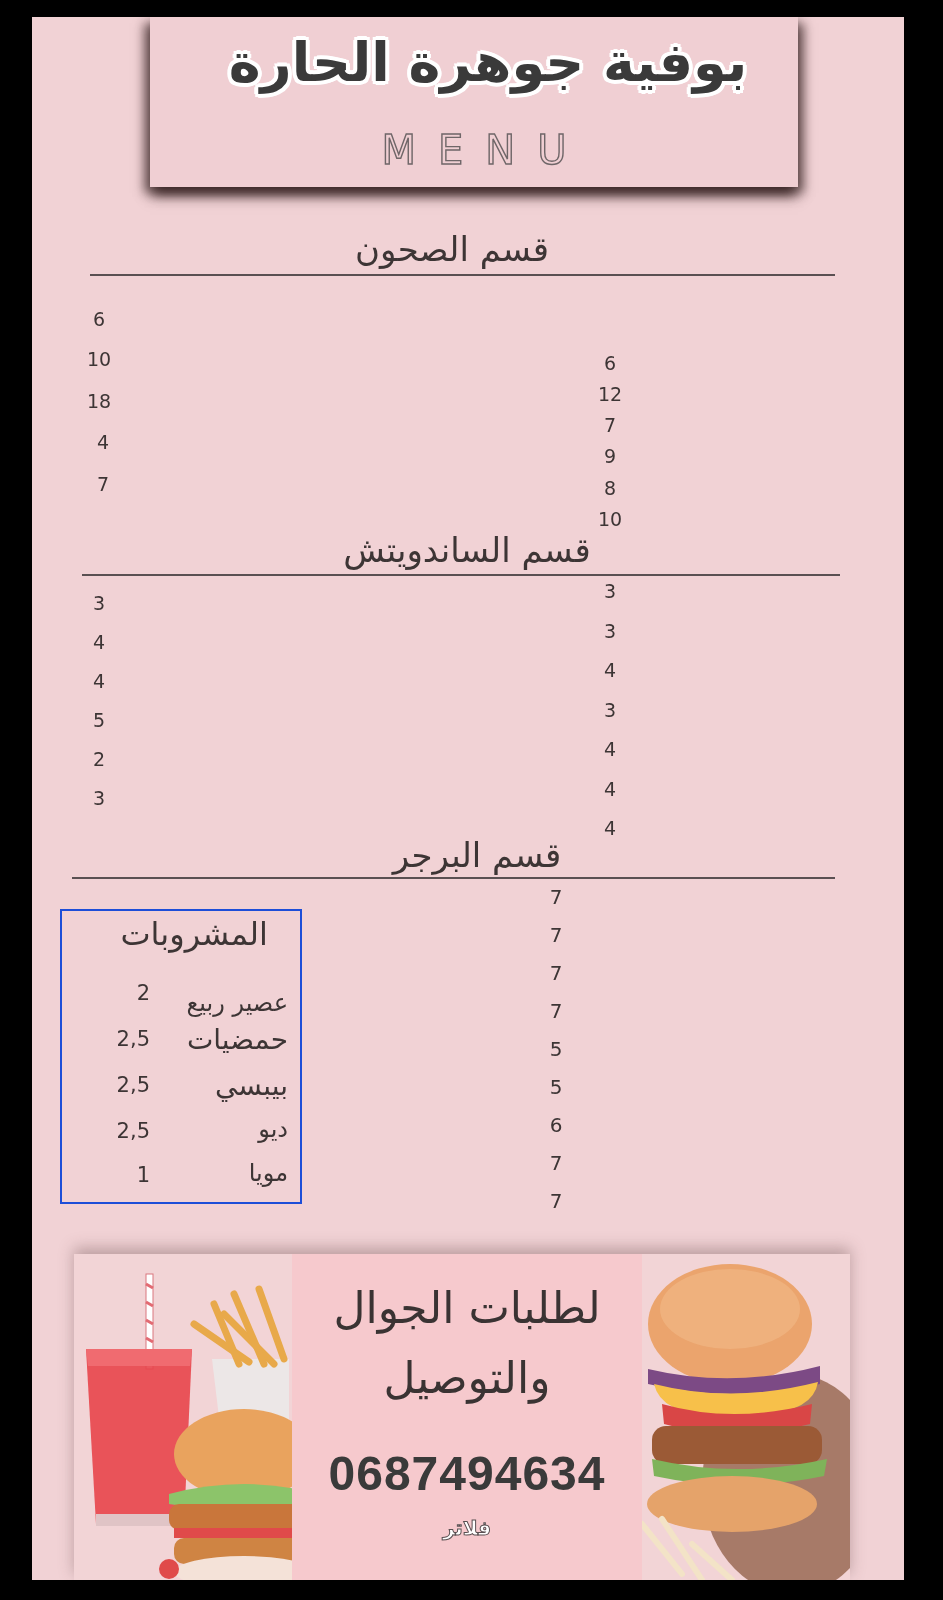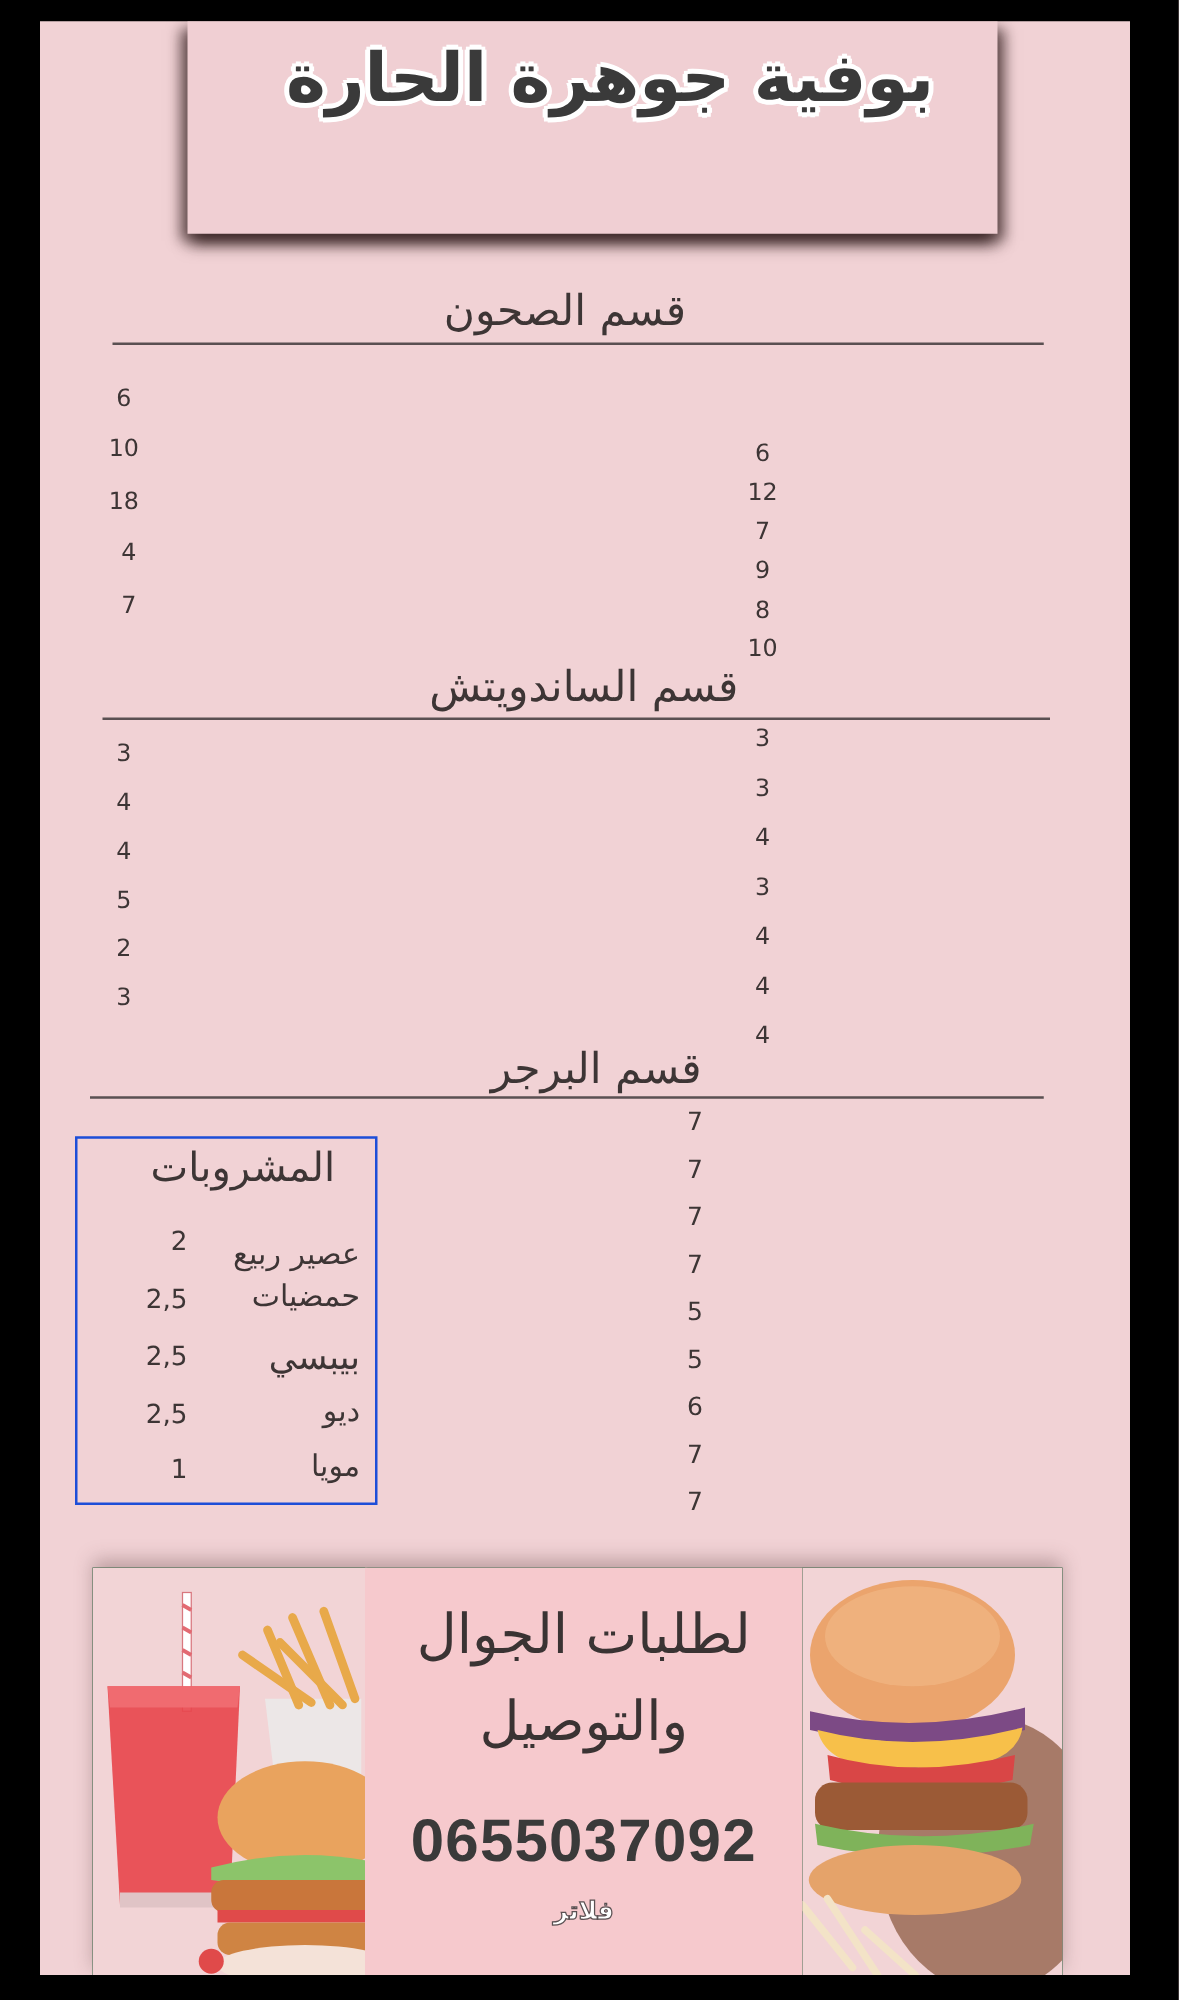--- a/index.html
+++ b/index.html
@@ -54,20 +54,21 @@
   .phone { position: absolute; left: 0; right: 0; text-align: center; font-size: 48px; font-weight: bold; color: #3a3a3a; font-family: "Liberation Sans", sans-serif; letter-spacing: 1px; }
   .sig { position: absolute; left: 0; right: 0; text-align: center; font-size: 20px; font-weight: bold; color: #fff; -webkit-text-stroke: 1px #5a5052; direction: rtl; }
 </style>
 </head>
 <body>
 
 <div class="page">
 
   <div class="title-card">
     <div class="shop-name">بوفية جوهرة الحارة</div>
+    <div class="menu-word">MENU</div>
   </div>
 
   <div class="section-title" style="left:250px; top:212px; width:340px;">قسم الصحون</div>
   <div class="rule" style="left:58px; top:257px; width:745px;"></div>
 
   <div class="col">
     
     
     
     
@@ -165,21 +166,21 @@
     <span style="position:absolute; left:512px; top:1134px; font-size:20px; width:24px; text-align:center;">7</span>
     <span style="position:absolute; left:512px; top:1172px; font-size:20px; width:24px; text-align:center;">7</span>
   </div>
 
   <div class="drinks-box">
     <div class="drinks-title">المشروبات</div>
     <div class="row" style="right:12px; top:78px;justify-content:flex-end;">
         <span class="name" style="font-size:24px;">عصير ربيع</span>
       </div>
     <div class="row" style="right:12px; top:112px;">
-        <span class="name" style="font-size:24px;">حمضيات</span>
+        <span class="name" style="font-size:28px;">حمضيات</span>
       </div>
     <div class="row" style="right:12px; top:158px;">
         <span class="name" style="font-size:28px;">بيبسي</span>
       </div>
     <div class="row" style="right:12px; top:204px;margin-left:32px;">
         <span class="name" style="font-size:24px;">ديو</span>
       </div>
     <div class="row" style="right:12px; top:248px;">
         <span class="name" style="font-size:24px;">مويا</span>
       </div>
@@ -219,21 +220,21 @@
       <rect x="95" y="250" width="150" height="26" rx="10" fill="#c9763b"></rect>
       <path d="M100 274 L240 274 L240 284 L100 284 Z" fill="#e04a4a"></path>
       <rect x="100" y="284" width="140" height="26" rx="10" fill="#cf8443"></rect>
       <ellipse cx="170" cy="318" rx="70" ry="16" fill="#f4e2d8"></ellipse>
       <circle cx="95" cy="315" r="10" fill="#e04a4a"></circle>
     </svg>
 
     <div class="promo-center">
       <div class="promo-line" style="top:28px;">لطلبات الجوال</div>
       <div class="promo-line" style="top:98px;">والتوصيل</div>
-      <div class="phone" style="top:192px;">0655037092</div>
+      <div class="phone" style="top:192px;">0687494634</div>
       <div class="sig" style="top:262px;">فلاتر</div>
     </div>
 
     <svg width="208" height="326" viewBox="0 0 208 326" style="position:absolute; left:568px; top:0;">
       <rect x="0" y="0" width="208" height="326" fill="#f2d4d6"></rect>
       <ellipse cx="150" cy="230" rx="90" ry="110" fill="#9a6a55" opacity="0.85"></ellipse>
       <ellipse cx="88" cy="70" rx="82" ry="60" fill="#eba46d"></ellipse>
       <ellipse cx="88" cy="55" rx="70" ry="40" fill="#f1b785" opacity="0.7"></ellipse>
       <path d="M6 115 Q90 135 178 112 L178 130 Q90 150 6 130 Z" fill="#7c4a85"></path>
       <path d="M12 130 Q90 150 176 128 Q170 165 90 160 Q20 165 12 130 Z" fill="#f7c04a"></path>

